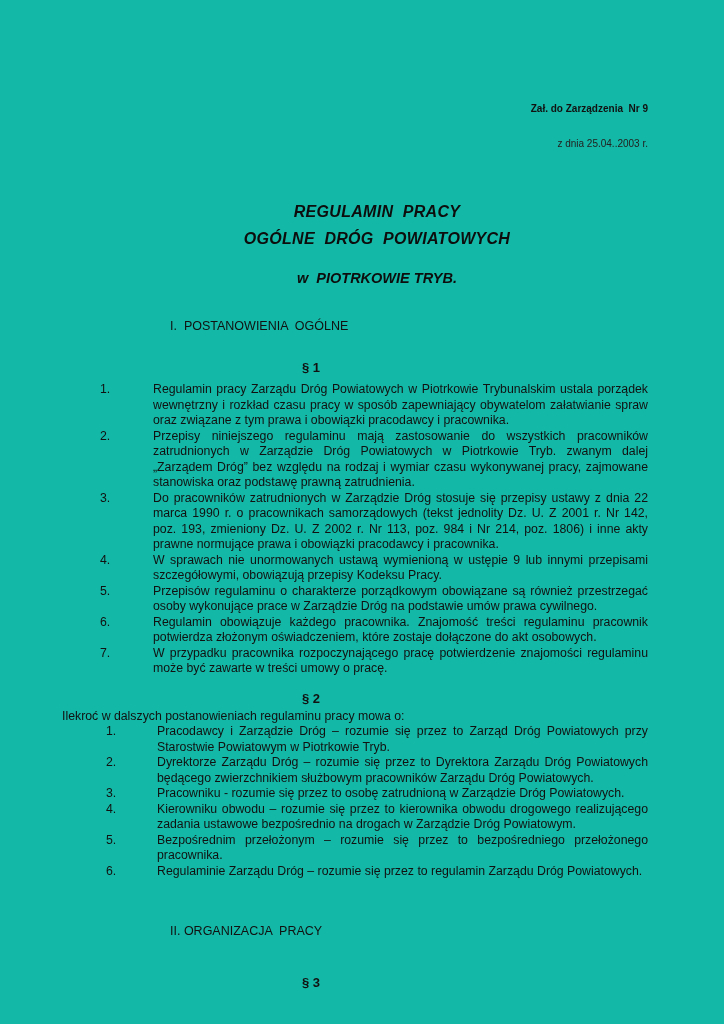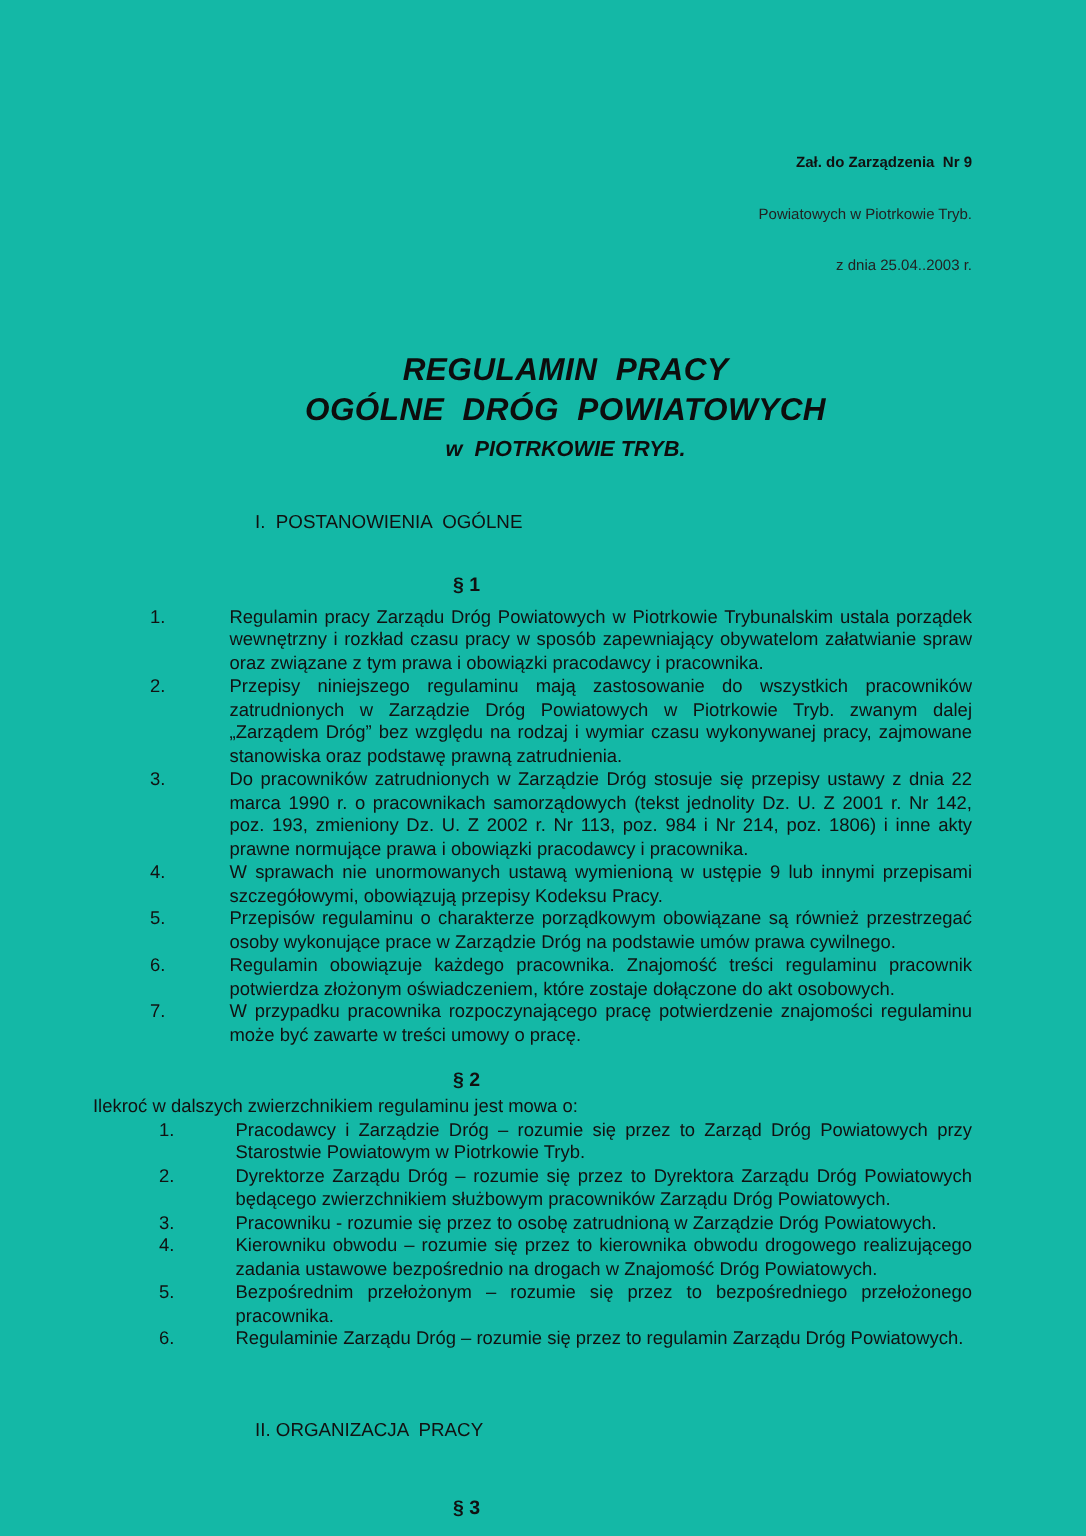--- a/index.html
+++ b/index.html
@@ -25,22 +25,22 @@
   }
   .doc-header .hline-bold { font-weight: bold; color: #111; }
   
   .doc-title {
     text-align: center;
     margin: 26px 0 0 44px;
     font-weight: bold;
     font-style: italic;
     color: #0d0d0d;
   }
-  .title-main { font-size: 21px; line-height: 27px; white-space: pre-wrap; letter-spacing: 0.3px; }
-  .title-sub  { font-size: 14.5px; line-height: 19px; margin-top: 4px; white-space: pre-wrap; }
+  .title-main { font-size: 16px; line-height: 27px; white-space: pre-wrap; letter-spacing: 0.3px; }
+  .title-sub  { font-size: 14.5px; line-height: 19px; margin-top: 17px; white-space: pre-wrap; }
   
   .sec-heading {
     font-weight: normal;
     font-size: 12.5px;
     line-height: 16px;
     white-space: pre-wrap;
     margin: 30px 0 0 108px;
   }
   .sec-heading.sec2 { margin-top: 44px; }
   
@@ -61,21 +61,20 @@
   .list.l2 .li .num { flex-basis: 30px; }
   .li .txt { flex: 1 1 auto; text-align: justify; margin-left: 23px; }
 </style>
 </head>
 <body>
 
 <div class="page">
 
   <div class="doc-header">
     <div class="hline-bold">Zał. do Zarządzenia  Nr 9</div>
-    <div>Powiatowych w Piotrkowie Tryb.</div>
     <div>z dnia 25.04..2003 r.</div>
   </div>
 
   <div class="doc-title">
     <div class="title-main">REGULAMIN  PRACY</div>
     <div class="title-main">OGÓLNE  DRÓG  POWIATOWYCH</div>
     <div class="title-sub">w  PIOTRKOWIE TRYB.</div>
   </div>
 
   <div class="sec-heading sec1">I.  POSTANOWIENIA  OGÓLNE</div>
@@ -106,37 +105,37 @@
       <span class="num">6.</span>
       <span class="txt">Regulamin obowiązuje każdego pracownika. Znajomość treści regulaminu pracownik potwierdza złożonym oświadczeniem, które zostaje dołączone do akt osobowych.</span>
     </div>
     <div class="li">
       <span class="num">7.</span>
       <span class="txt">W przypadku pracownika rozpoczynającego pracę potwierdzenie znajomości regulaminu może być zawarte w treści umowy o pracę.</span>
     </div>
   </div>
 
   <div class="para-mark pm2">§ 2</div>
-  <div class="intro">Ilekroć w dalszych zwierzchnikiem regulaminu jest mowa o:</div>
+  <div class="intro">Ilekroć w dalszych postanowieniach regulaminu pracy mowa o:</div>
   <div class="list l2">
     <div class="li">
       <span class="num">1.</span>
       <span class="txt">Pracodawcy i Zarządzie Dróg – rozumie się przez to Zarząd Dróg Powiatowych przy Starostwie Powiatowym w Piotrkowie Tryb.</span>
     </div>
     <div class="li">
       <span class="num">2.</span>
       <span class="txt">Dyrektorze Zarządu Dróg – rozumie się przez to Dyrektora Zarządu Dróg Powiatowych będącego zwierzchnikiem służbowym pracowników Zarządu Dróg Powiatowych.</span>
     </div>
     <div class="li">
       <span class="num">3.</span>
       <span class="txt">Pracowniku - rozumie się przez to osobę zatrudnioną w Zarządzie Dróg Powiatowych.</span>
     </div>
     <div class="li">
       <span class="num">4.</span>
-      <span class="txt">Kierowniku obwodu – rozumie się przez to kierownika obwodu drogowego realizującego zadania ustawowe bezpośrednio na drogach w Znajomość Dróg Powiatowych.</span>
+      <span class="txt">Kierowniku obwodu – rozumie się przez to kierownika obwodu drogowego realizującego zadania ustawowe bezpośrednio na drogach w Zarządzie Dróg Powiatowym.</span>
     </div>
     <div class="li">
       <span class="num">5.</span>
       <span class="txt">Bezpośrednim przełożonym – rozumie się przez to bezpośredniego przełożonego pracownika.</span>
     </div>
     <div class="li">
       <span class="num">6.</span>
       <span class="txt">Regulaminie Zarządu Dróg – rozumie się przez to regulamin Zarządu Dróg Powiatowych.</span>
     </div>
   </div>

